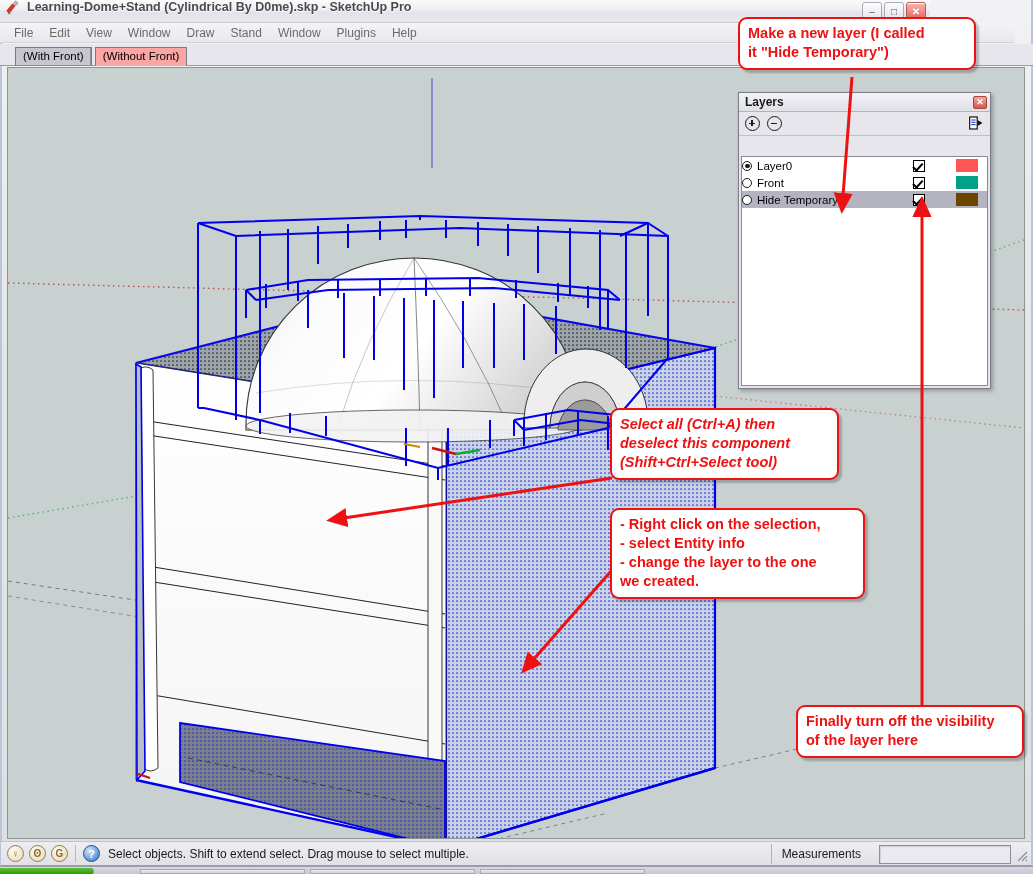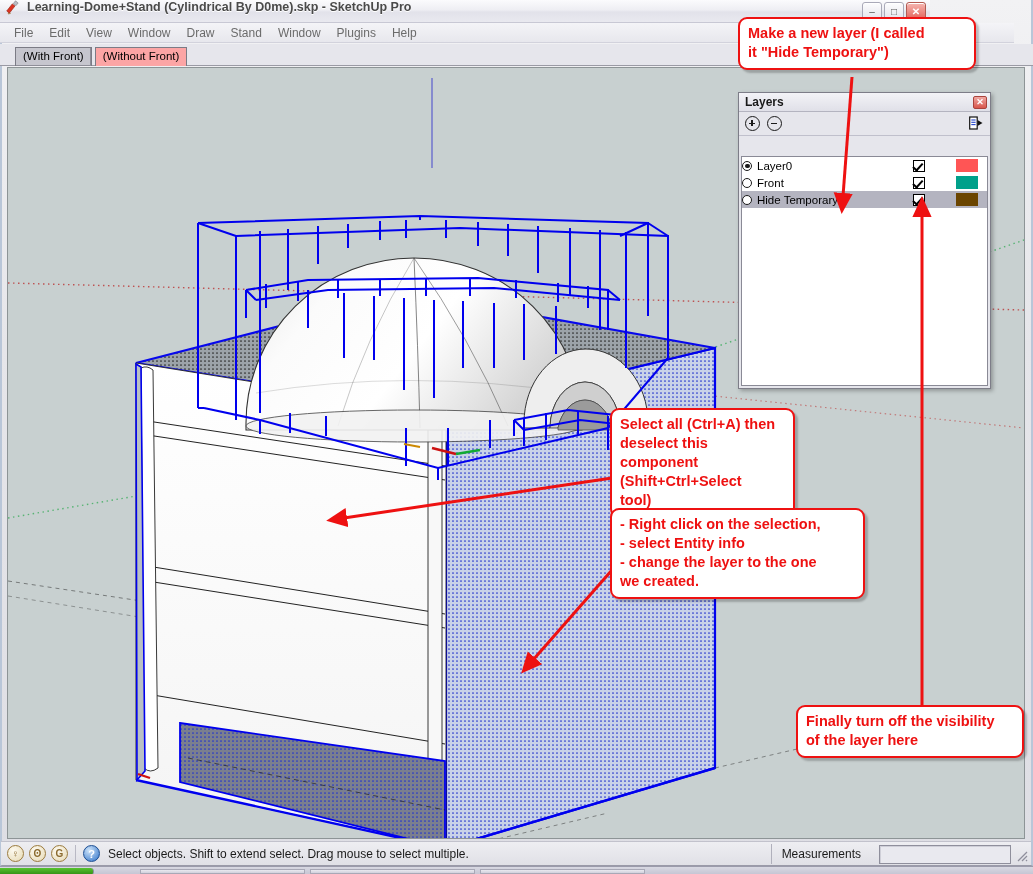--- a/index.html
+++ b/index.html
@@ -573,21 +573,21 @@
         <div class="lr-color">
           <span class="swatch" style="background: rgb(107, 69, 0);"></span>
         </div>
       </div>
     </div>
   </div>
 
   <div class="callout" style="left:738px; top:17px; width:238px;">Make a new layer (I called
 it "Hide Temporary")</div>
 
-  <div class="callout" style="left:610px; top:408px; width:185px;">Select all (Ctrl+A) then
+  <div class="callout" style="left:610px; top:408px; width:229px;font-style:italic;">Select all (Ctrl+A) then
 deselect this component
 (Shift+Ctrl+Select tool)</div>
 
   <div class="callout" style="left:610px; top:508px; width:255px;">- Right click on the selection,
 - select Entity info
 - change the layer to the one
 we created.</div>
 
   <div class="callout" style="left:796px; top:705px; width:228px;">Finally turn off the visibility
 of the layer here</div>

